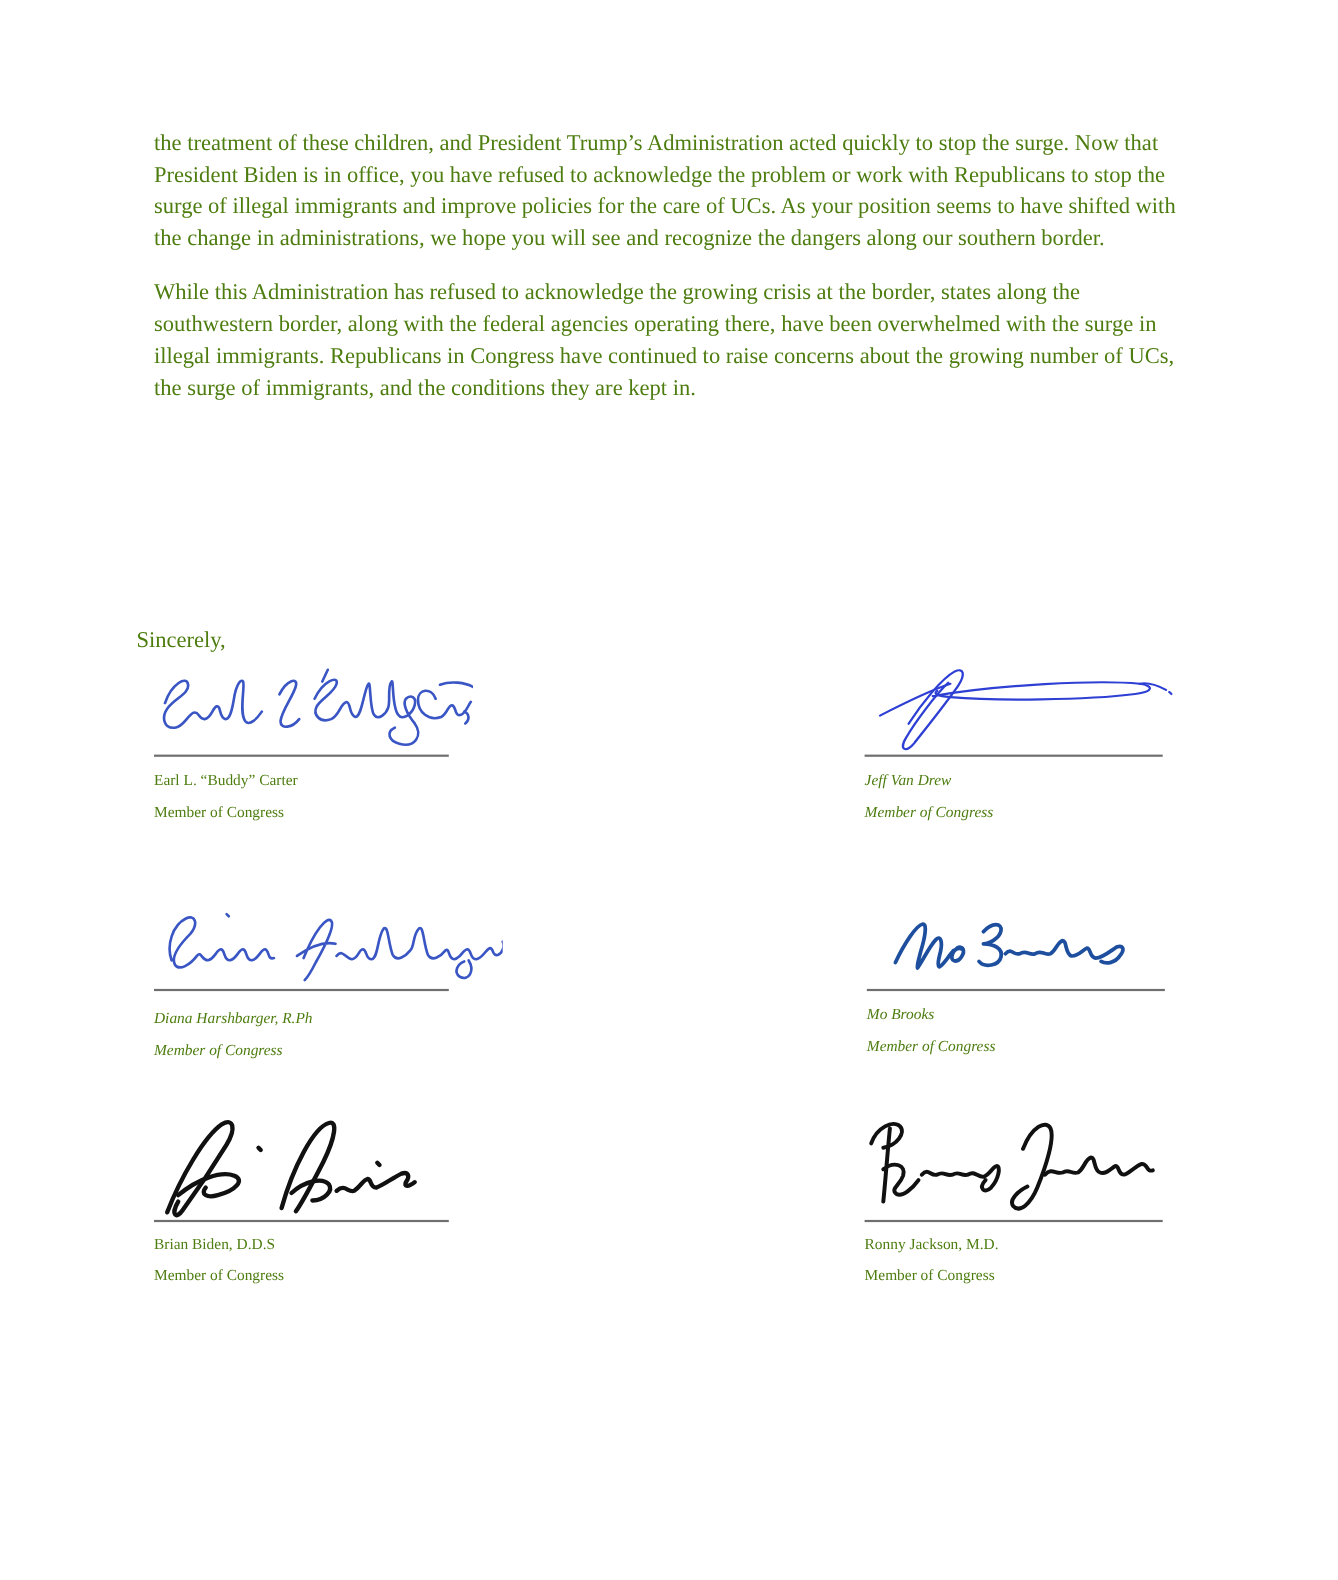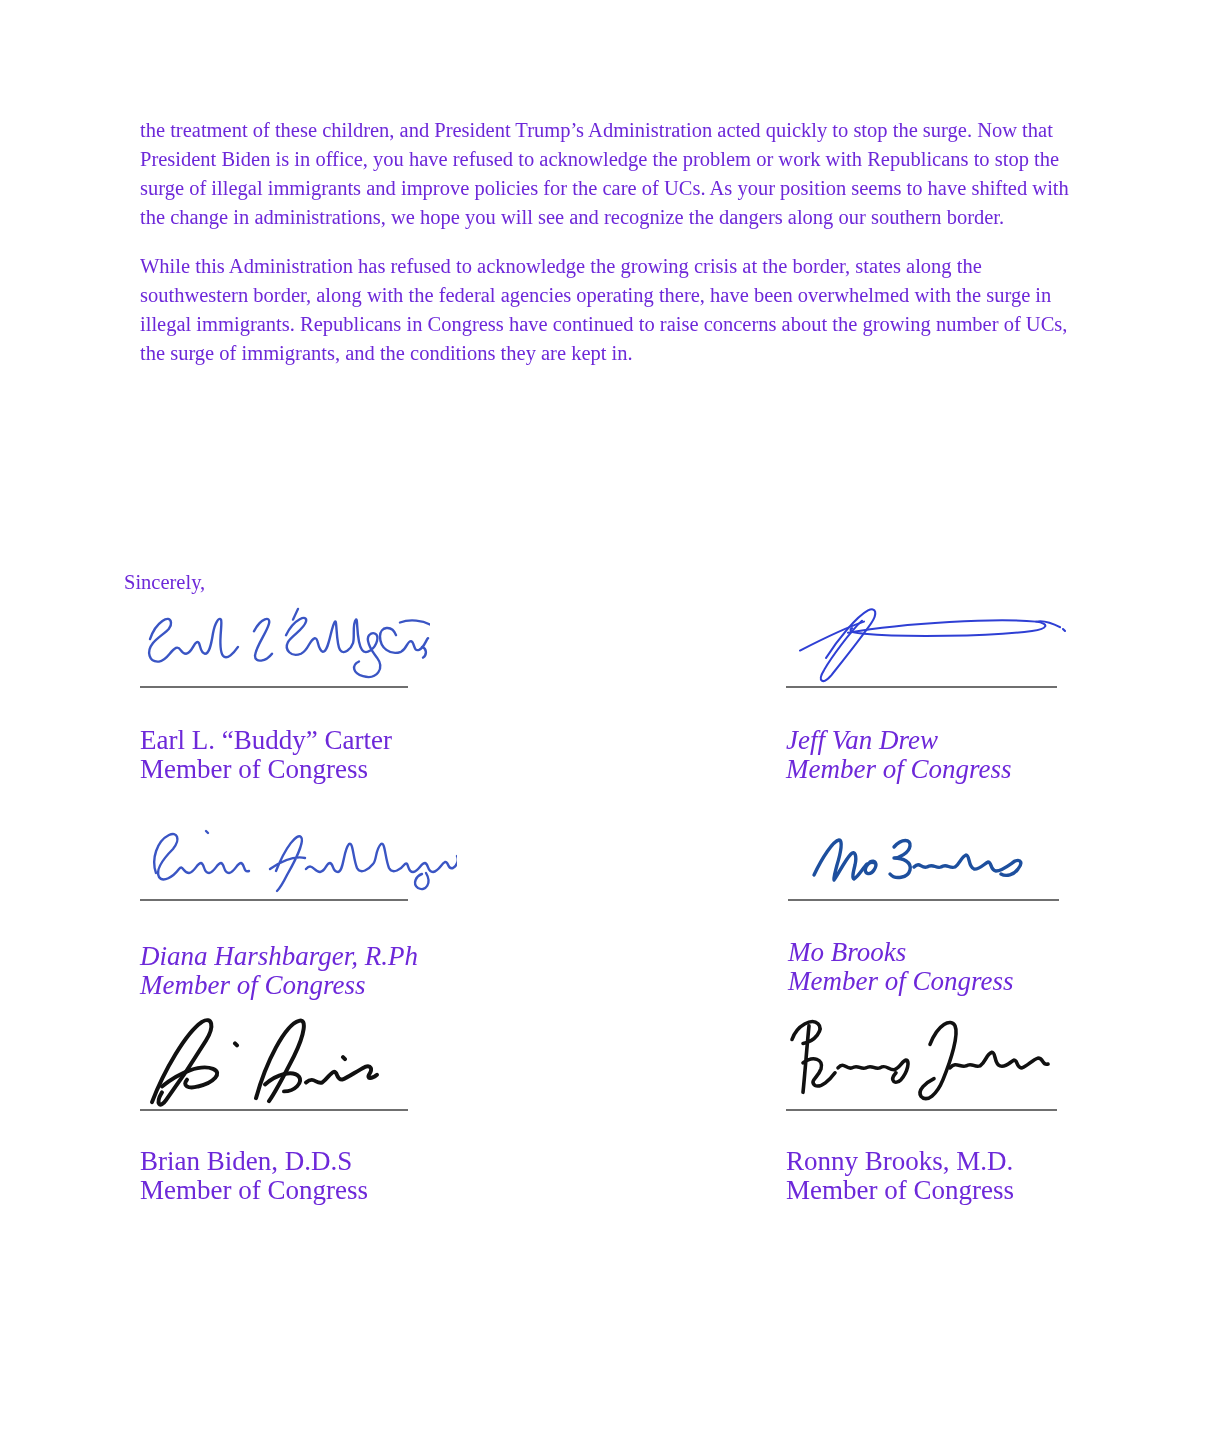--- a/index.html
+++ b/index.html
@@ -1,21 +1,21 @@
 <!DOCTYPE html>
 <html><head>
 <meta charset="utf-8">
 <style>
   html,body{margin:0;padding:0;background:#ffffff;}
   .page{
     position:relative;
     width:1216px;
     height:1436px;
     background:#ffffff;
-    color:#6d28d9;
+    color:#4d7c0f;
     font-family:"Liberation Serif","DejaVu Serif",serif;
     overflow:hidden;
   }
   .body-text{
     position:absolute;
     left:140px;
     top:116px;
     width:938px;
     font-size:20.5px;
     line-height:29px;
@@ -25,21 +25,21 @@
   .closing{
     position:absolute;
     left:124px;
     top:568px;
     font-size:20.5px;
     line-height:29px;
   }
   .sig-block{position:absolute;width:330px;height:180px;}
   .sig-art{position:absolute;}
   .sig-line{position:absolute;left:0;height:2px;background:#6f6f6f;}
-  .sig-text{position:absolute;left:0;font-size:27px;line-height:29px;white-space:nowrap;margin-top:30px;}
+  .sig-text{position:absolute;left:0;font-size:14px;line-height:29px;white-space:nowrap;}
 </style>
 </head>
 <body>
 
 <div class="page">
 
   <div class="body-text">
     <p>the treatment of these children, and President Trump’s Administration acted quickly to stop the surge. Now that President Biden is in office, you have refused to acknowledge the problem or work with Republicans to stop the surge of illegal immigrants and improve policies for the care of UCs. As your position seems to have shifted with the change in administrations, we hope you will see and recognize the dangers along our southern border.</p>
     <p>While this Administration has refused to acknowledge the growing crisis at the border, states along the southwestern border, along with the federal agencies operating there, have been overwhelmed with the surge in illegal immigrants. Republicans in Congress have continued to raise concerns about the growing number of UCs, the surge of immigrants, and the conditions they are kept in.</p>
   </div>
@@ -134,18 +134,18 @@
     <svg class="sig-art" style="left:-6px;top:4px;" width="270" height="93" viewBox="0 0 270 95" preserveAspectRatio="none">
       <g fill="none" stroke-width="3.6" stroke-linecap="round" stroke-linejoin="round" stroke="#111111">
         <path d="M12,24 C17,9 32,2 38,8 C44,14 35,26 23,28 M29,10 C27,30 25,58 23,78 M23,48 C33,40 44,44 41,54 C38,63 29,66 35,71 C41,74 50,65 55,58"></path>
         <path d="M58,53 C64,46 66,55 72,53 C78,49 80,55 86,53 C92,49 94,55 100,53 C106,49 108,55 114,55 C120,53 122,46 126,45 C130,45 128,57 121,65 C115,71 109,66 116,58"></path>
         <path d="M150,29 C158,8 171,2 175,10 C179,19 171,45 163,65 C157,80 147,89 141,82 C137,76 146,68 154,64"></path>
         <path d="M170,53 C176,46 180,53 186,51 C192,47 194,53 200,51 C206,47 206,39 212,37 C216,37 214,49 220,51 C226,53 230,47 234,45 C238,45 236,53 242,53 C248,51 252,45 258,43 C264,43 262,51 268,49"></path>
       </g>
     </svg>
     <div class="sig-line" style="top:97px;width:271px;"></div>
     <div class="sig-text" style="top:105px;">
-      <div>Ronny Brooks, M.D.</div>
+      <div>Ronny Jackson, M.D.</div>
       <div>Member of Congress</div>
     </div>
   </div>
 
 </div>
 
 </body></html>

